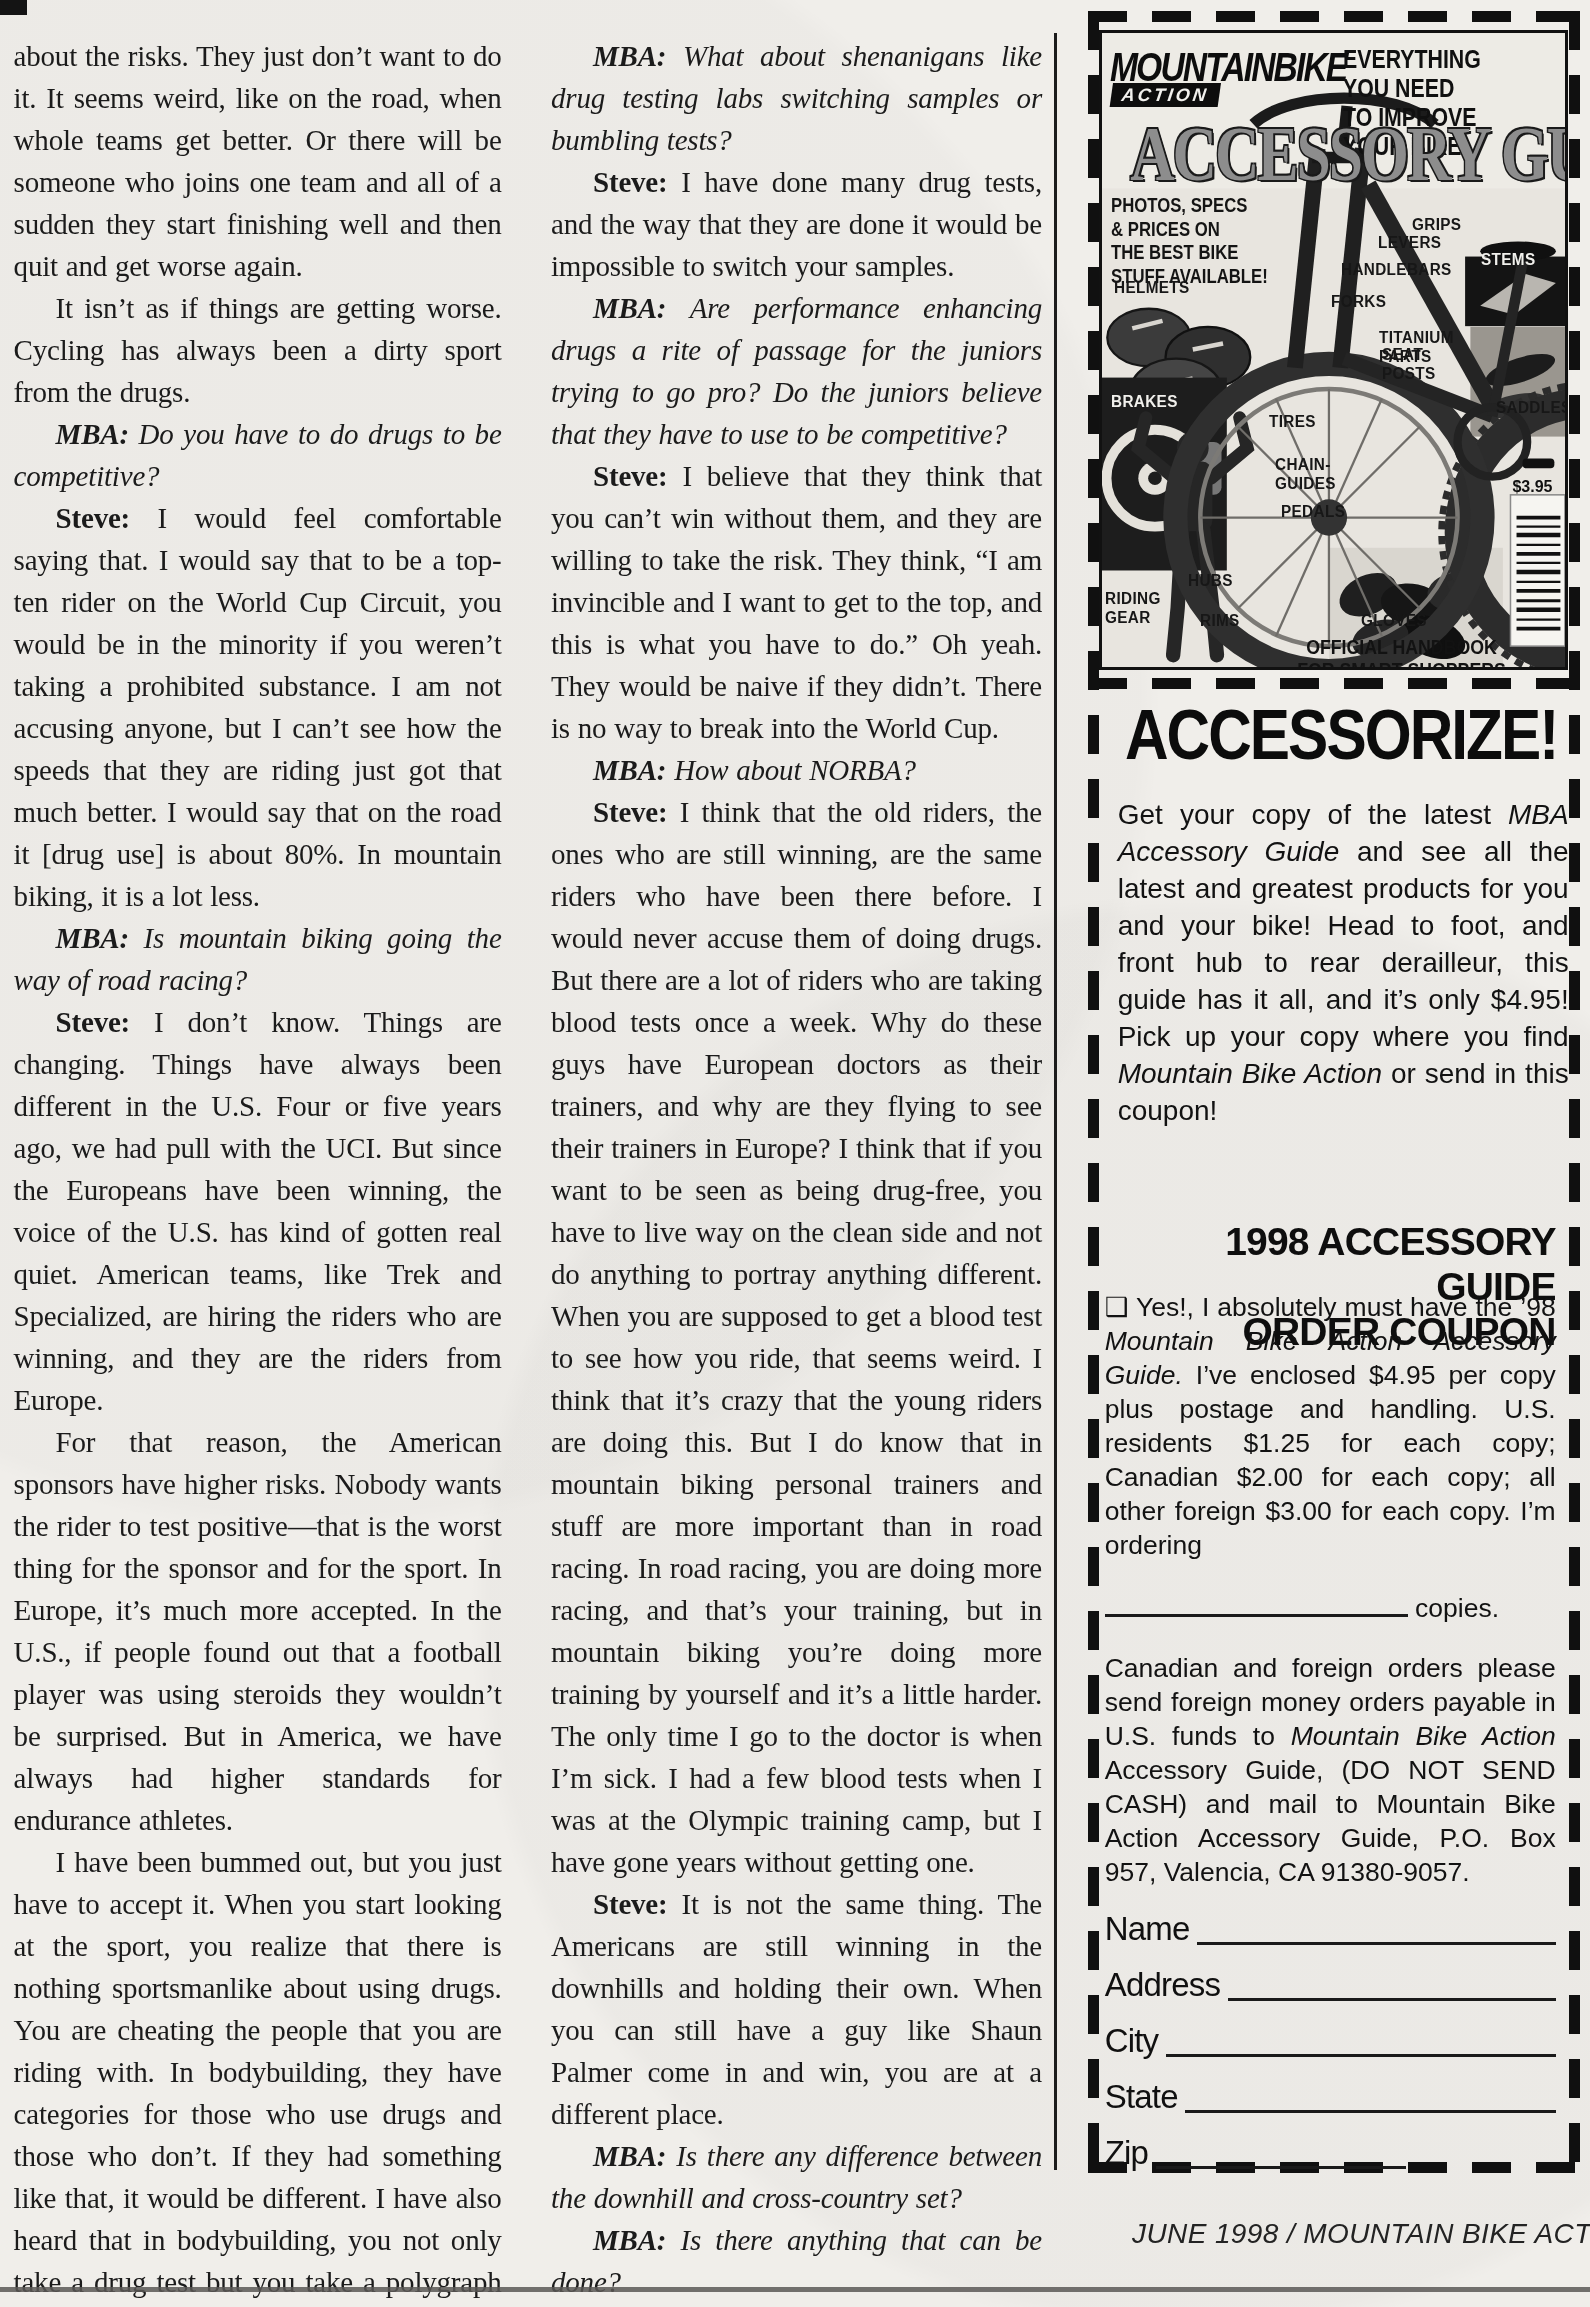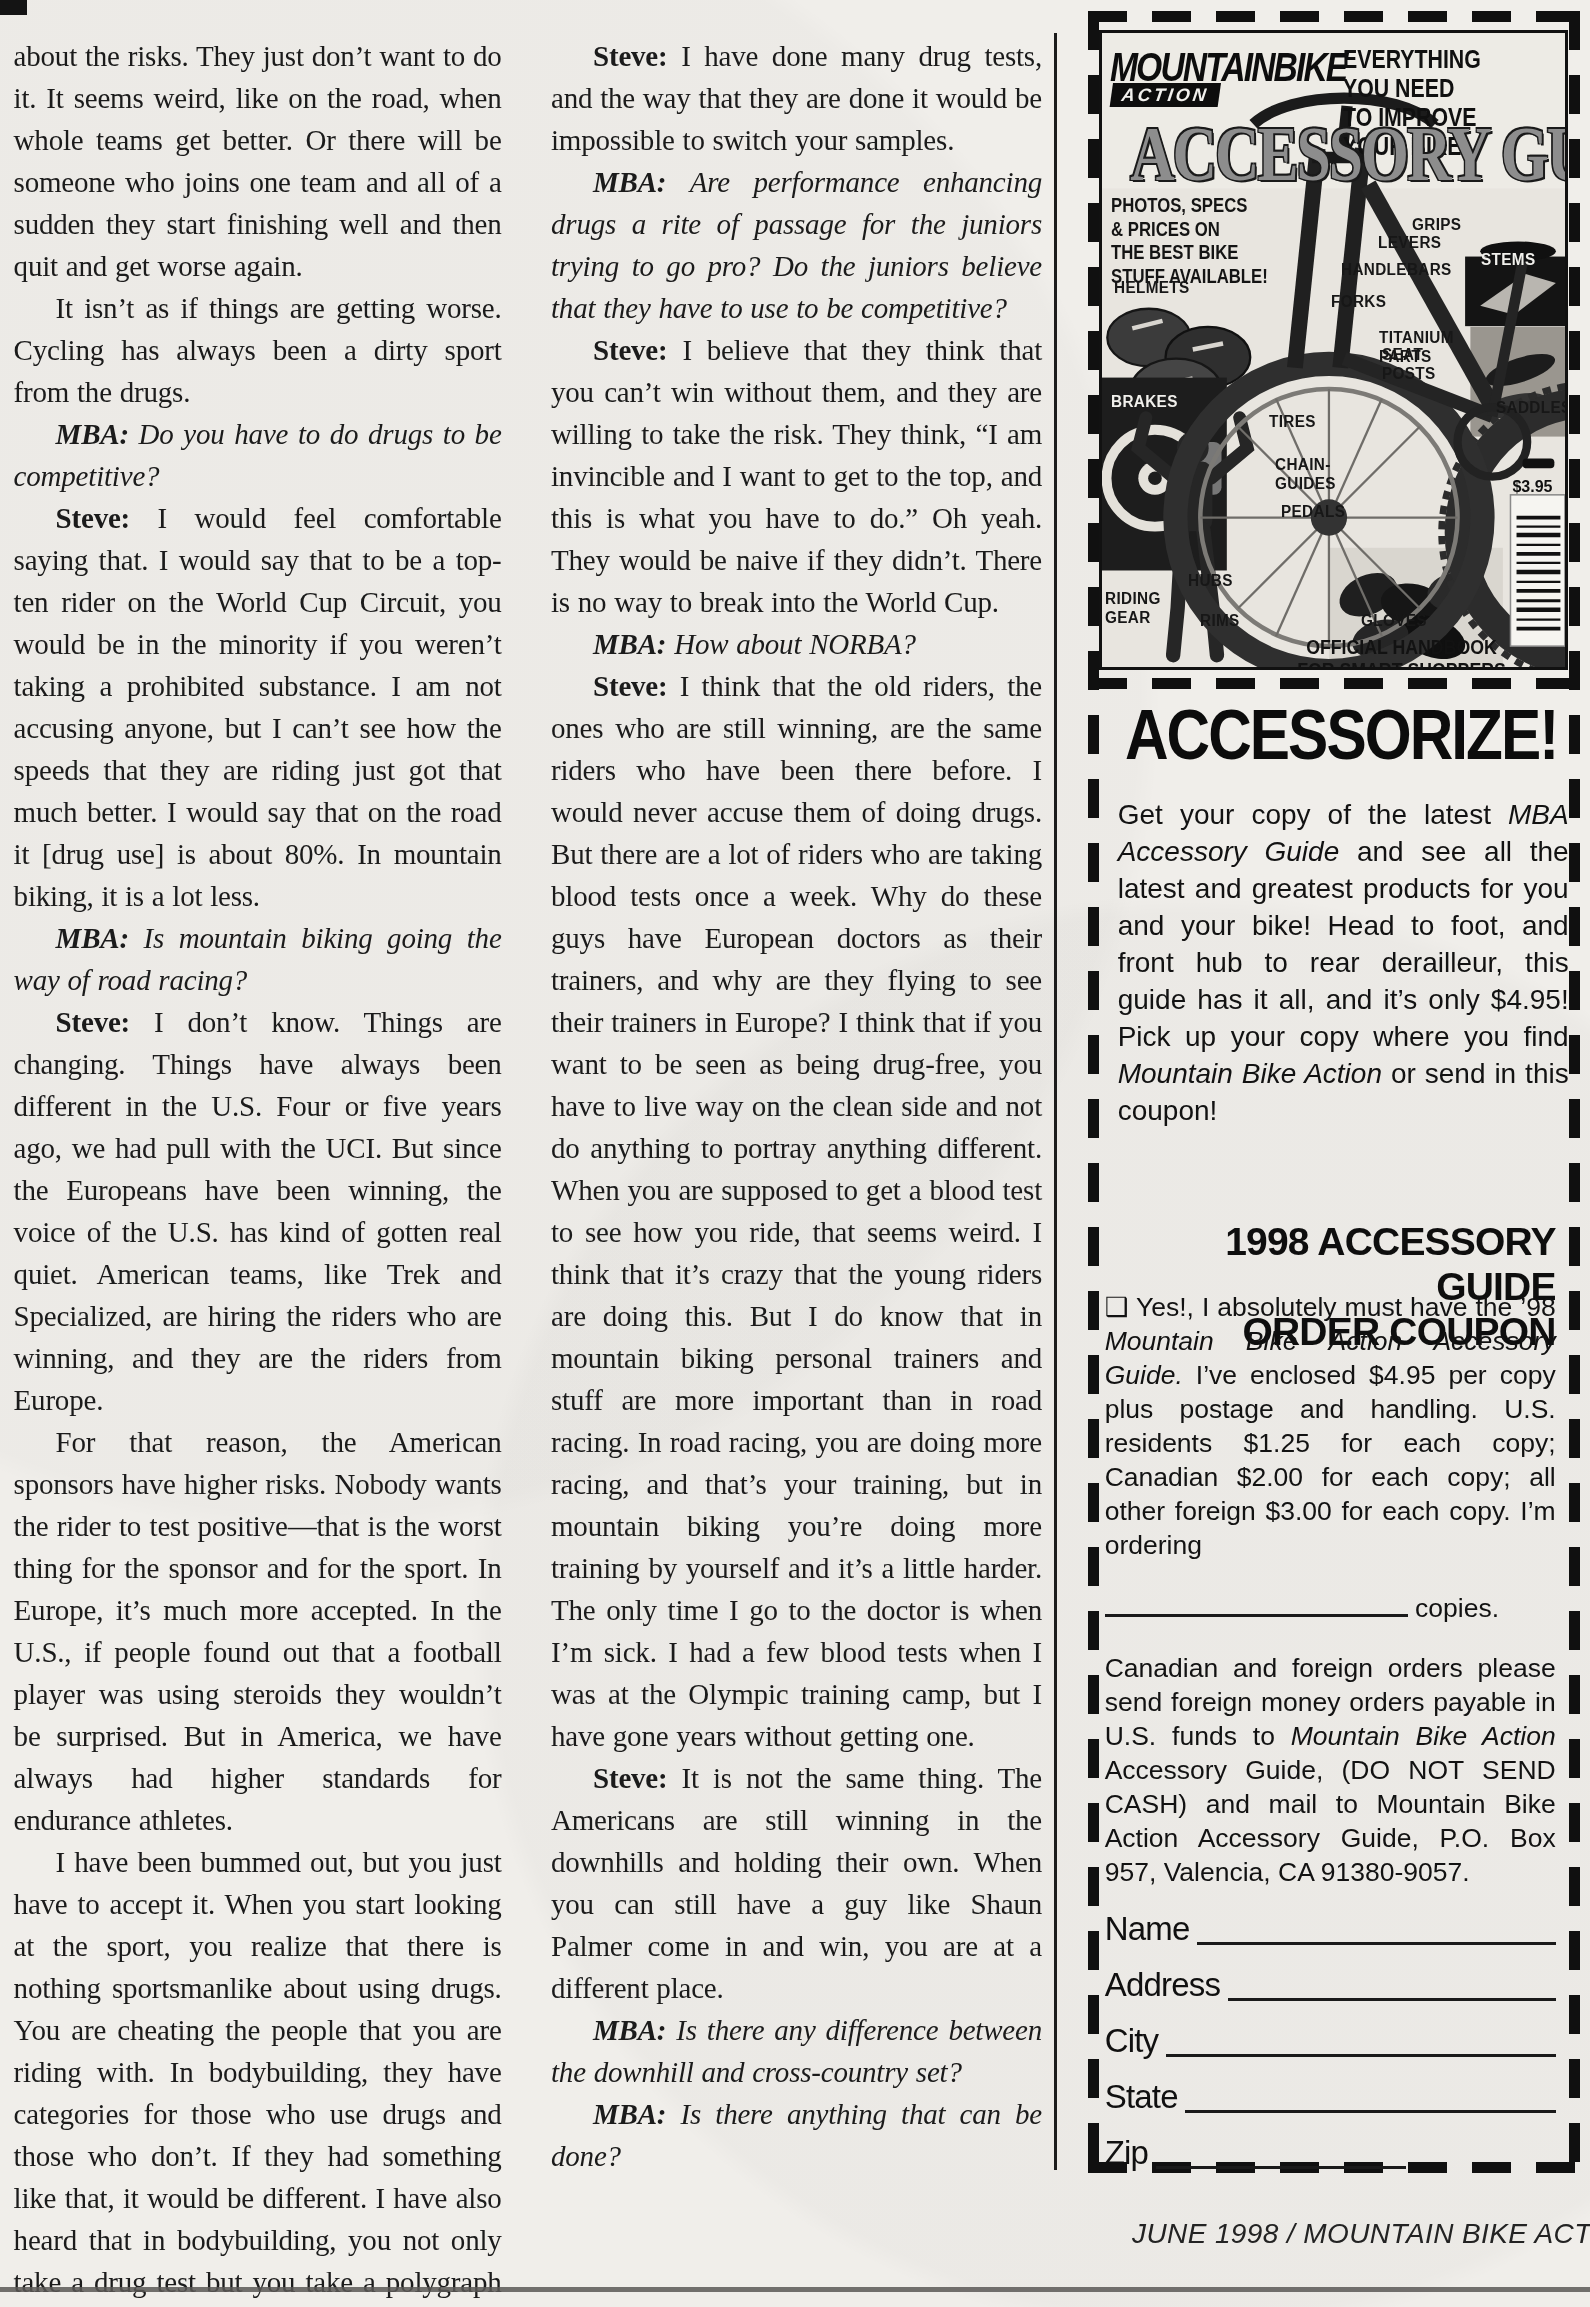--- a/index.html
+++ b/index.html
@@ -85,20 +85,21 @@
       <p class="para"><span class="run-r">about the risks. They just don’t want to do it. It seems weird, like on the road, when whole teams get better. Or there will be someone who joins one team and all of a sudden they start finishing well and then quit and get worse again.</span></p>
       <p class="para ind"><span class="run-r">It isn’t as if things are getting worse. Cycling has always been a dirty sport from the drugs.</span></p>
       <p class="para ind"><span class="run-bi">MBA: </span><span class="run-i">Do you have to do drugs to be competitive?</span></p>
       <p class="para ind"><span class="run-b">Steve: </span><span class="run-r">I would feel comfortable saying that. I would say that to be a top-ten rider on the World Cup Circuit, you would be in the minority if you weren’t taking a prohibited substance. I am not accusing anyone, but I can’t see how the speeds that they are riding just got that much better. I would say that on the road it [drug use] is about 80%. In mountain biking, it is a lot less.</span></p>
       <p class="para ind"><span class="run-bi">MBA: </span><span class="run-i">Is mountain biking going the way of road racing?</span></p>
       <p class="para ind"><span class="run-b">Steve: </span><span class="run-r">I don’t know. Things are changing. Things have always been different in the U.S. Four or five years ago, we had pull with the UCI. But since the Europeans have been winning, the voice of the U.S. has kind of gotten real quiet. American teams, like Trek and Specialized, are hiring the riders who are winning, and they are the riders from Europe.</span></p>
       <p class="para ind"><span class="run-r">For that reason, the American sponsors have higher risks. Nobody wants the rider to test positive—that is the worst thing for the sponsor and for the sport. In Europe, it’s much more accepted. In the U.S., if people found out that a football player was using steroids they wouldn’t be surprised. But in America, we have always had higher standards for endurance athletes.</span></p>
       <p class="para ind"><span class="run-r">I have been bummed out, but you just have to accept it. When you start looking at the sport, you realize that there is nothing sportsmanlike about using drugs. You are cheating the people that you are riding with. In bodybuilding, they have categories for those who use drugs and those who don’t. If they had something like that, it would be different. I have also heard that in bodybuilding, you not only take a drug test but you take a polygraph test. Maybe something like that would work for cycling.</span></p>
     </div>
   <div class="article-col col2">
+      <p class="para ind"><span class="run-bi">MBA: </span><span class="run-i">What about shenanigans like drug testing labs switching samples or bumbling tests?</span></p>
       <p class="para ind"><span class="run-b">Steve: </span><span class="run-r">I have done many drug tests, and the way that they are done it would be impossible to switch your samples.</span></p>
       <p class="para ind"><span class="run-bi">MBA: </span><span class="run-i">Are performance enhancing drugs a rite of passage for the juniors trying to go pro? Do the juniors believe that they have to use to be competitive?</span></p>
       <p class="para ind"><span class="run-b">Steve: </span><span class="run-r">I believe that they think that you can’t win without them, and they are willing to take the risk. They think, “I am invincible and I want to get to the top, and this is what you have to do.” Oh yeah. They would be naive if they didn’t. There is no way to break into the World Cup.</span></p>
       <p class="para ind"><span class="run-bi">MBA: </span><span class="run-i">How about NORBA?</span></p>
       <p class="para ind"><span class="run-b">Steve: </span><span class="run-r">I think that the old riders, the ones who are still winning, are the same riders who have been there before. I would never accuse them of doing drugs. But there are a lot of riders who are taking blood tests once a week. Why do these guys have European doctors as their trainers, and why are they flying to see their trainers in Europe? I think that if you want to be seen as being drug-free, you have to live way on the clean side and not do anything to portray anything different. When you are supposed to get a blood test to see how you ride, that seems weird. I think that it’s crazy that the young riders are doing this. But I do know that in mountain biking personal trainers and stuff are more important than in road racing. In road racing, you are doing more racing, and that’s your training, but in mountain biking you’re doing more training by yourself and it’s a little harder. The only time I go to the doctor is when I’m sick. I had a few blood tests when I was at the Olympic training camp, but I have gone years without getting one.</span></p>
       <p class="para ind"><span class="run-b">Steve: </span><span class="run-r">It is not the same thing. The Americans are still winning in the downhills and holding their own. When you can still have a guy like Shaun Palmer come in and win, you are at a different place.</span></p>
       <p class="para ind"><span class="run-bi">MBA: </span><span class="run-i">Is there any difference between the downhill and cross-country set?</span></p>
       <p class="para ind"><span class="run-bi">MBA: </span><span class="run-i">Is there anything that can be done?</span></p>
     </div>
   <div class="vrule"></div>

